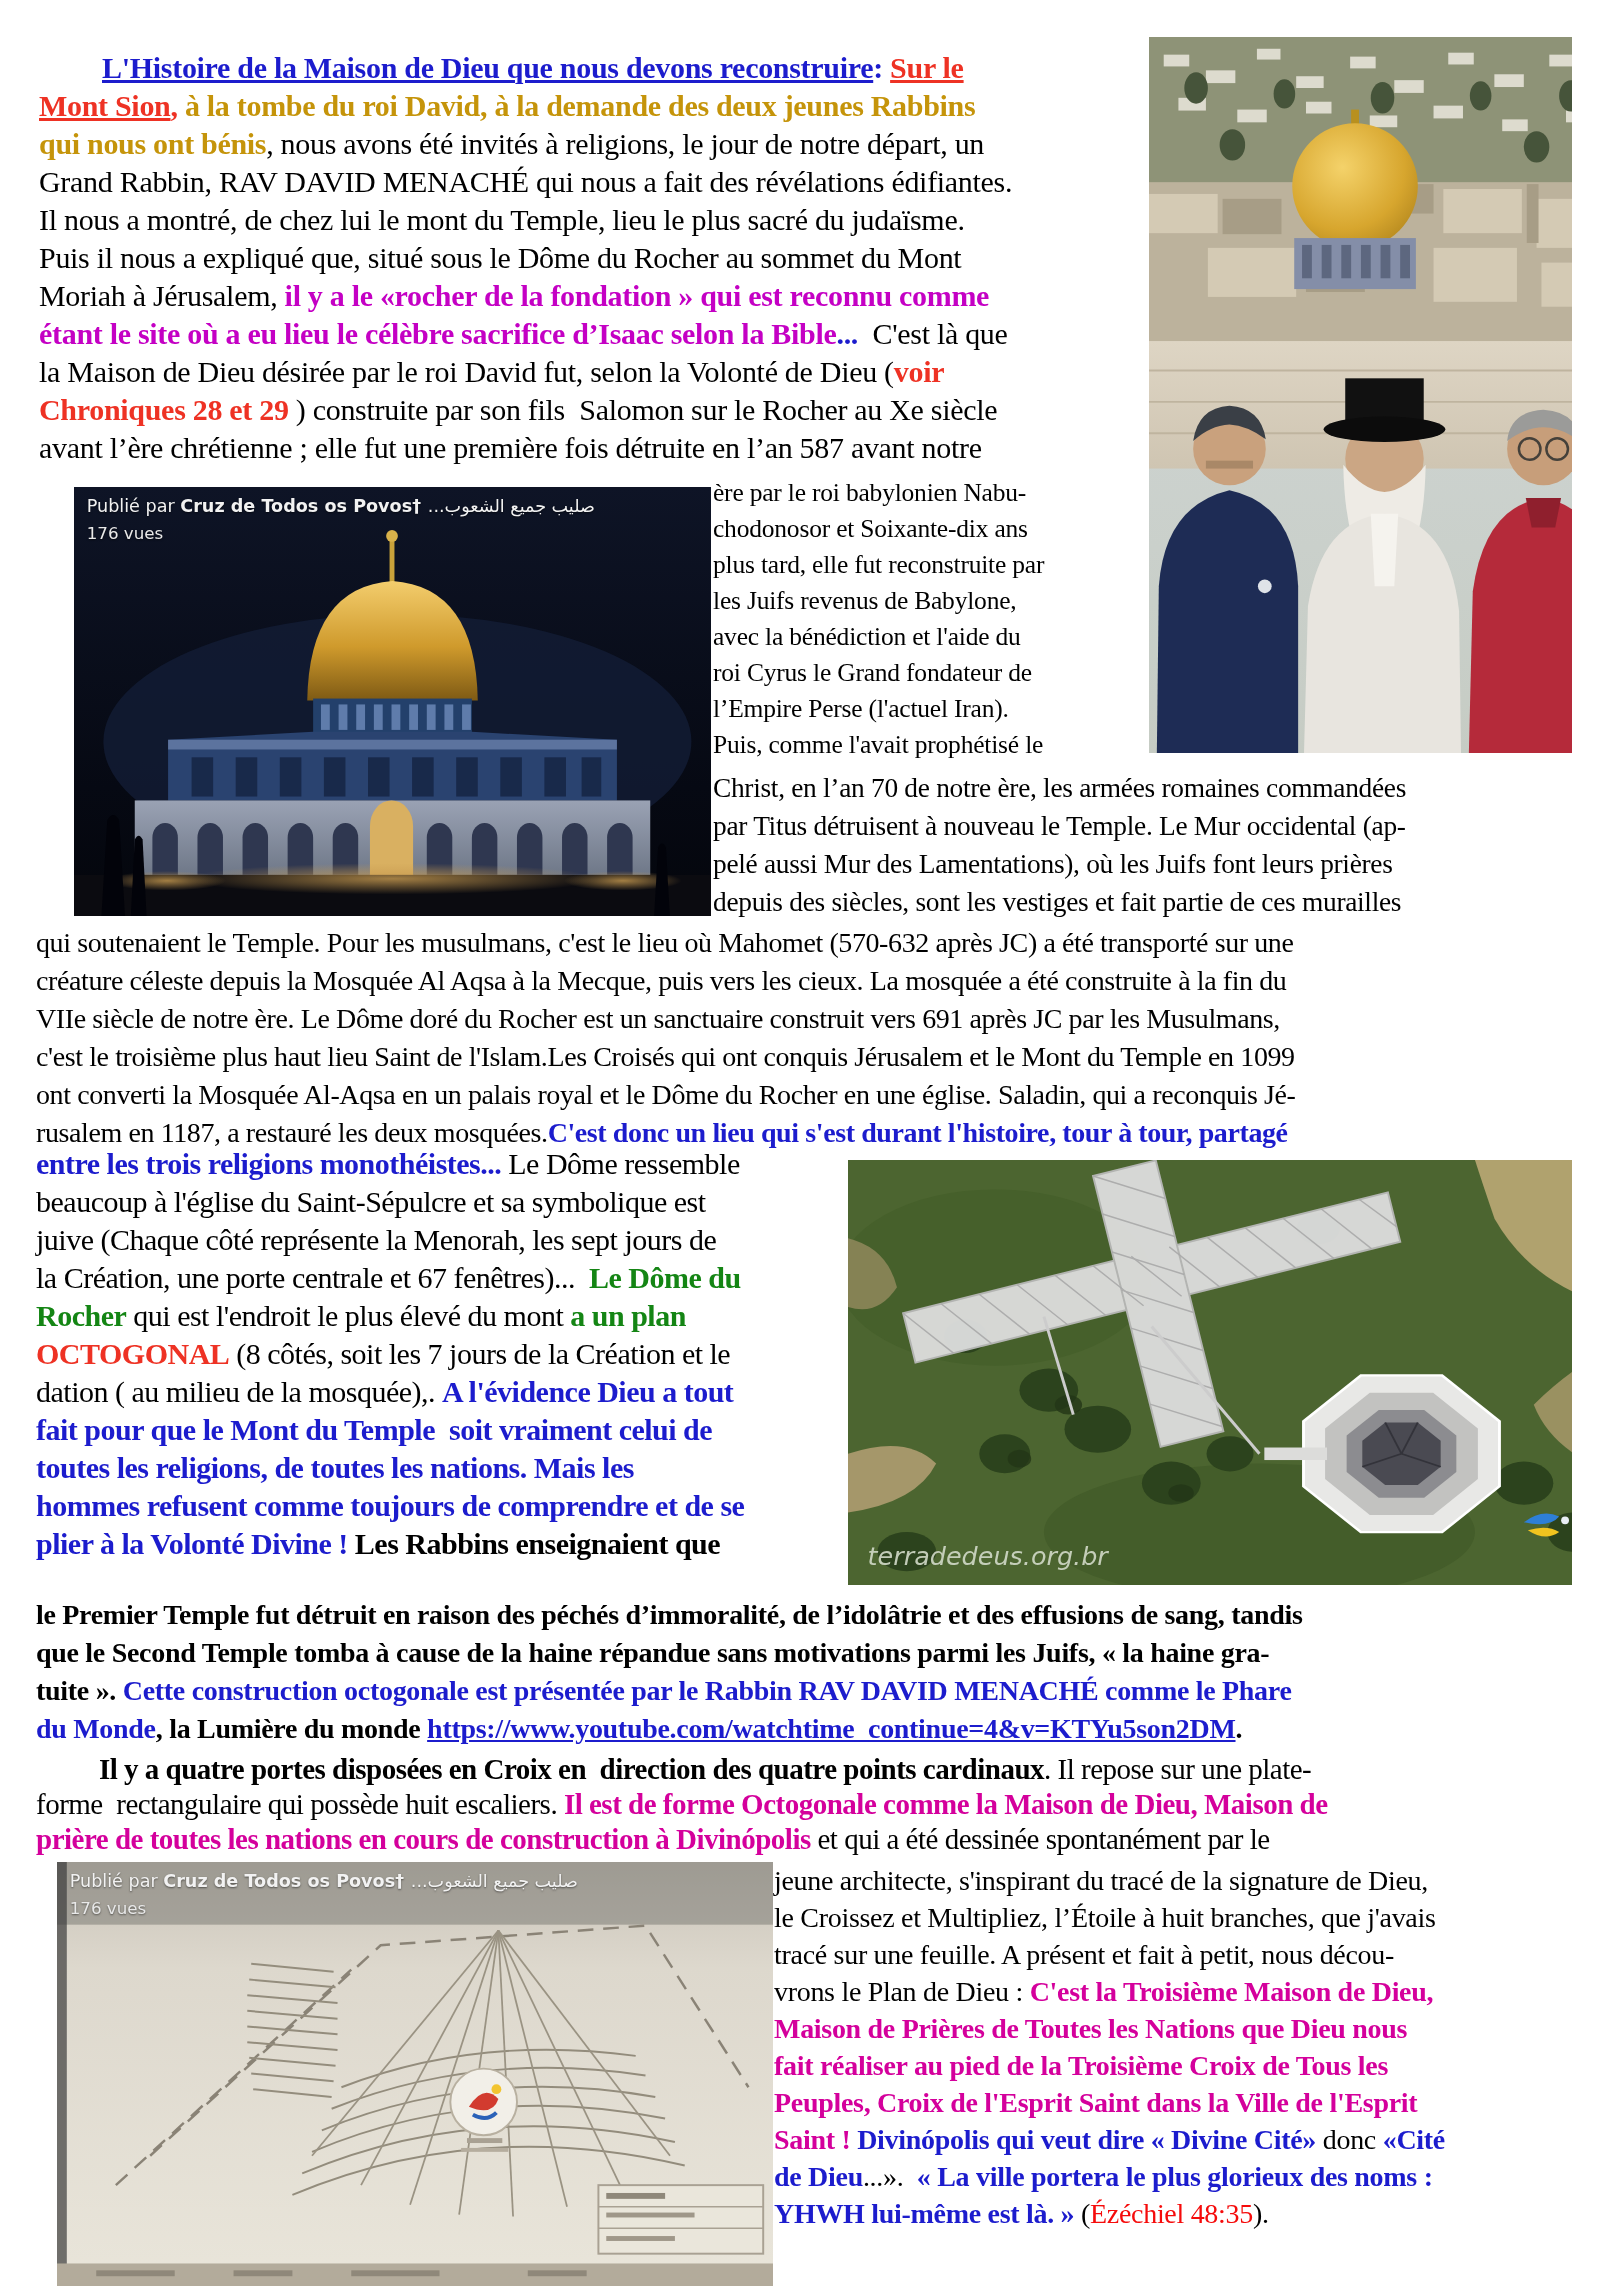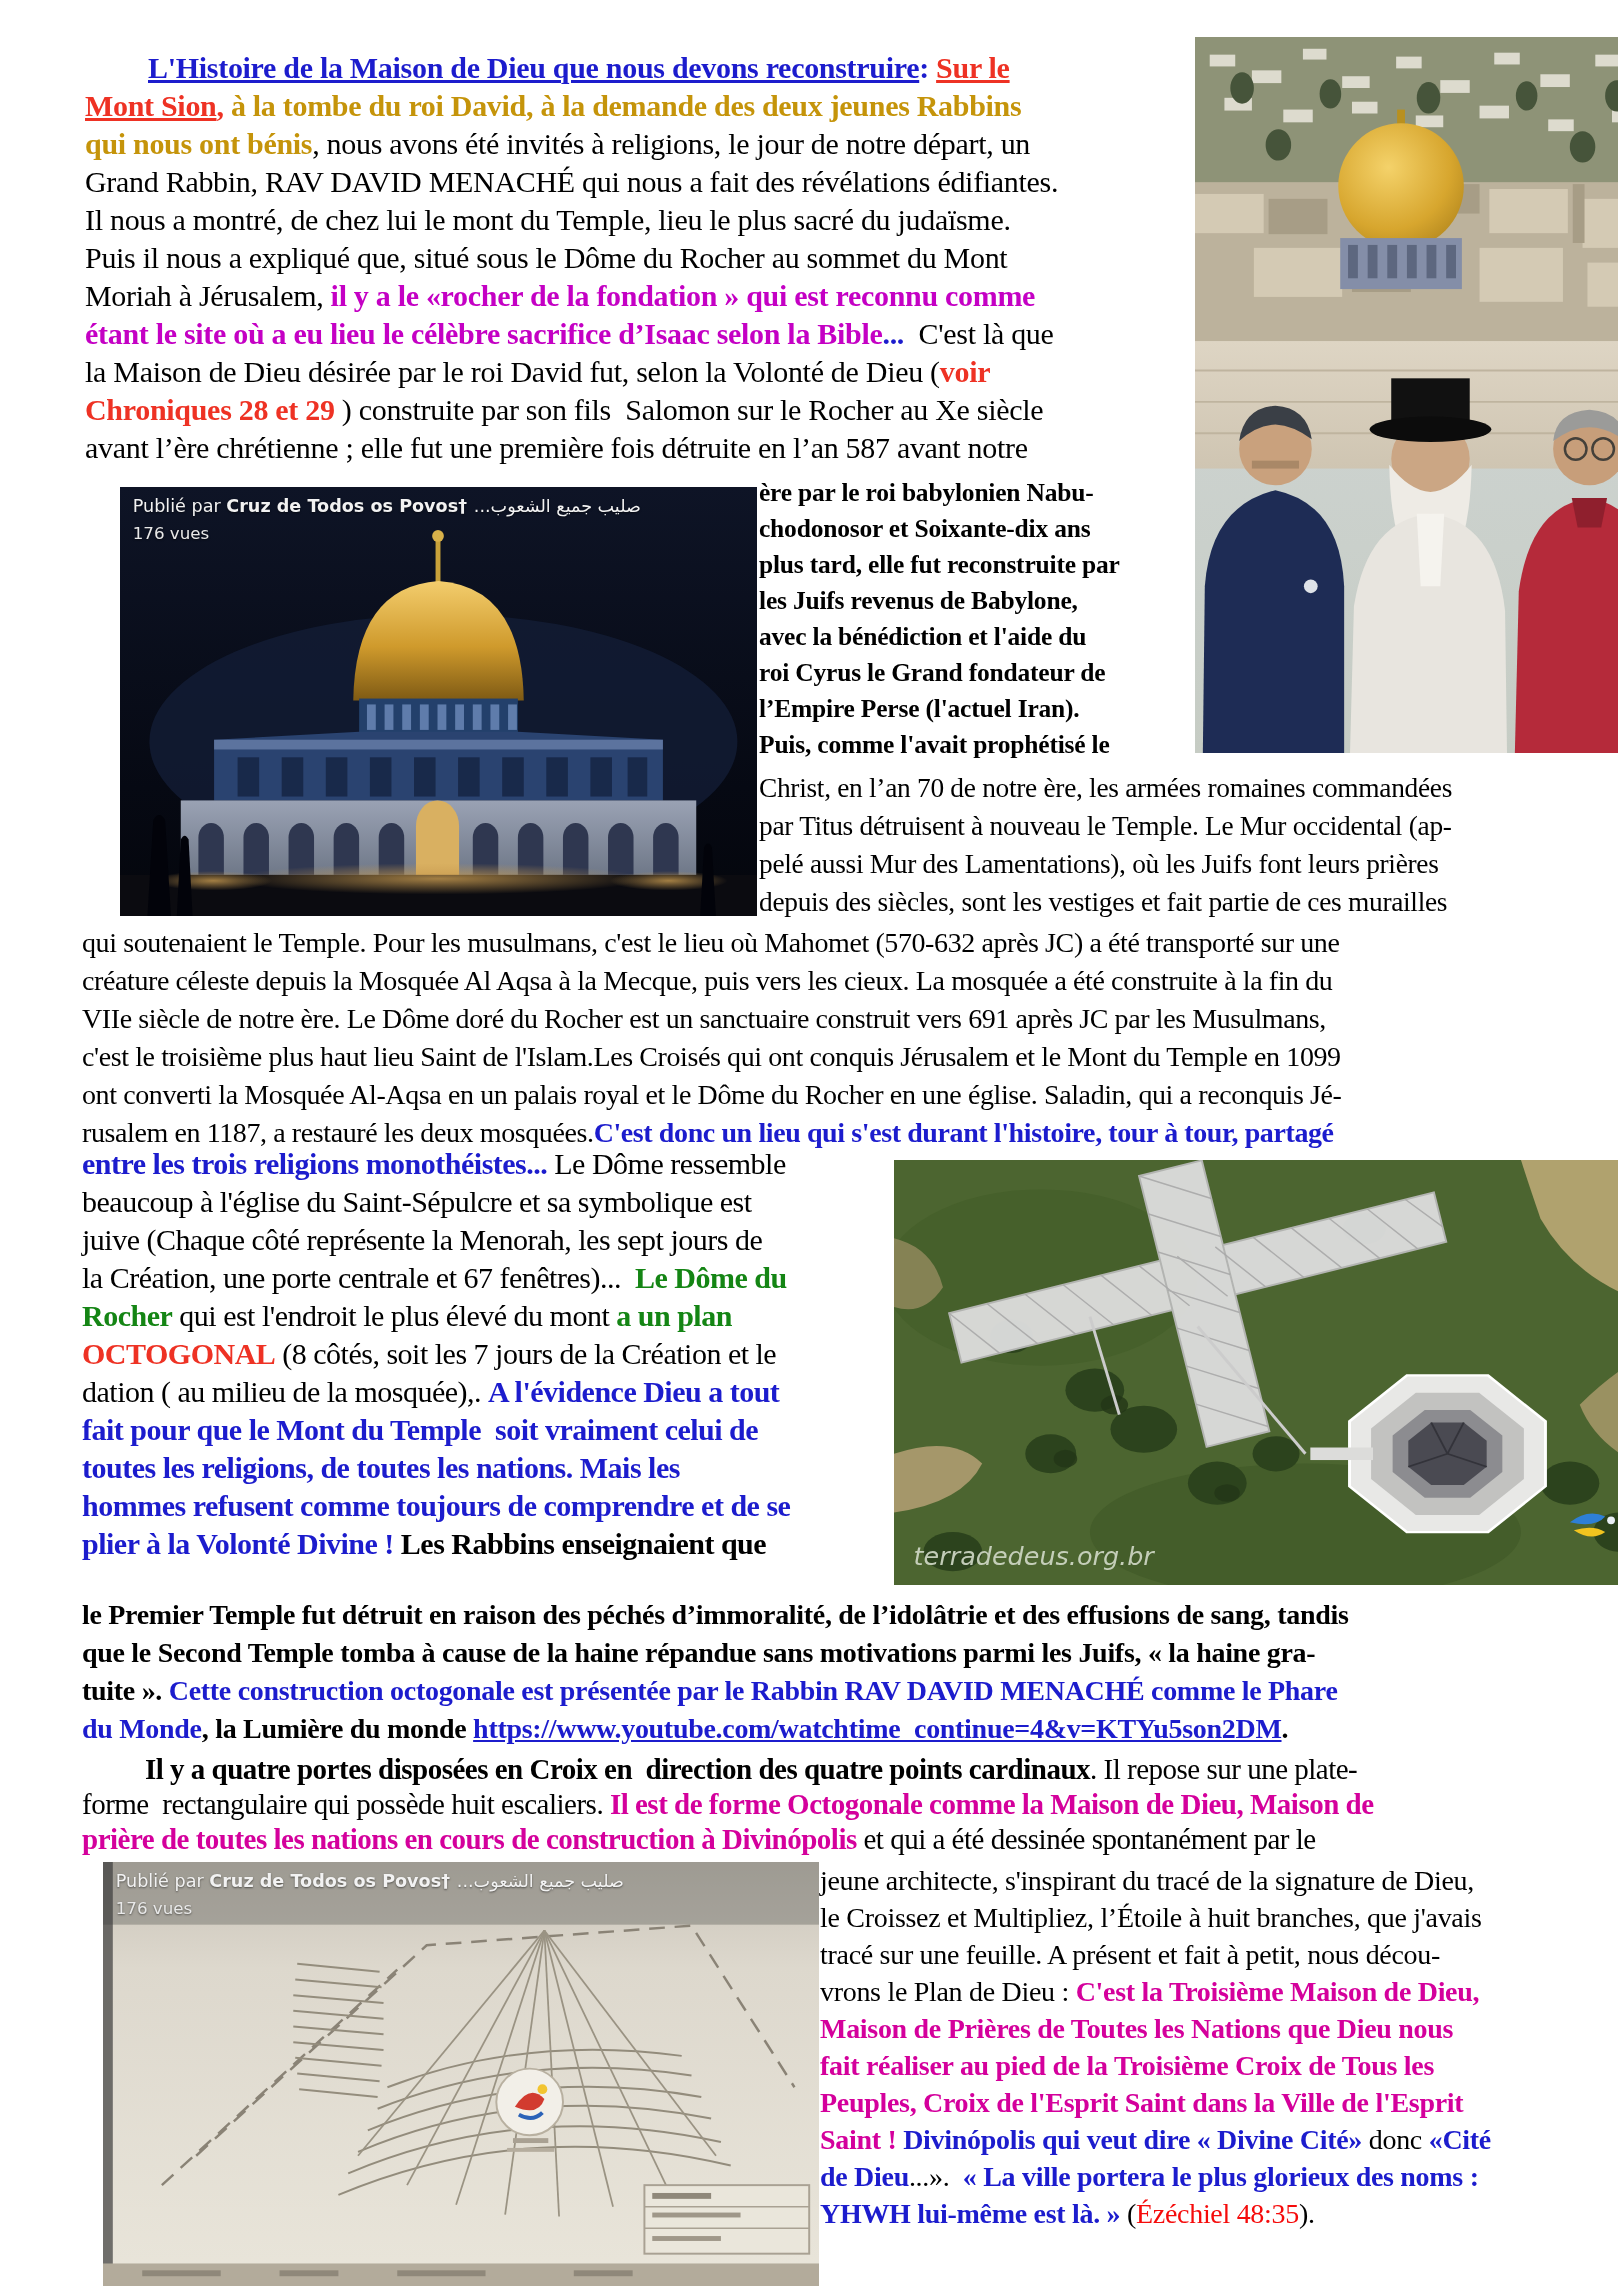--- a/index.html
+++ b/index.html
@@ -1,35 +1,35 @@
 <!DOCTYPE html>
 <html><head>
 <meta charset="utf-8">
 <style>
   html,body{margin:0;padding:0;background:#fff;}
-  .page{position:relative;width:1572px;height:2293px;overflow:hidden;background:#ffffff;margin-left:46px;}
+  .page{position:relative;width:1572px;height:2293px;overflow:hidden;background:#ffffff;}
   .tb{position:absolute;font-family:"Liberation Serif",serif;color:#000;}
   .tl{white-space:pre;}
   .indent .tl:first-child{padding-left:63px;}
   
   .s-k{color:#000000;}
   .s-kb{color:#000000;font-weight:bold;}
   .s-b{color:#1c1ccd;font-weight:bold;}
   .s-bu{color:#1c1ccd;font-weight:bold;text-decoration:underline;}
   .s-lk{color:#1c1ccd;font-weight:bold;text-decoration:underline;cursor:pointer;}
   .s-r{color:#ee3224;font-weight:bold;}
   .s-ru{color:#ee3224;font-weight:bold;text-decoration:underline;}
   .s-rr{color:#f50b0b;font-weight:normal;}
   .s-g{color:#c5940a;font-weight:bold;}
   .s-m{color:#c400c4;font-weight:bold;text-align:center;}
   .s-p{color:#d4009c;font-weight:bold;}
   .s-gr{color:#148514;font-weight:bold;}
   
   #ra{left:39px;top:49px;font-size:30px;line-height:38px;letter-spacing:-0.3px;}
-  #rb{left:713px;top:475px;font-size:25.5px;line-height:36px;letter-spacing:-0.2px;font-weight:bold;}
+  #rb{left:713px;top:475px;font-size:25.5px;line-height:36px;letter-spacing:-0.2px;}
   #rc{left:713px;top:769px;font-size:27.4px;line-height:38px;letter-spacing:-0.3px;}
   #rd{left:36px;top:924px;font-size:28px;line-height:38px;letter-spacing:-0.4px;}
   #re{left:36px;top:1145px;font-size:30px;line-height:38px;letter-spacing:-0.5px;}
   #rf{left:36px;top:1596px;font-size:28px;line-height:38px;letter-spacing:-0.3px;}
   #rg{left:36px;top:1752px;font-size:29px;line-height:35px;letter-spacing:-0.5px;}
   #rh{left:774px;top:1862px;font-size:28px;line-height:37px;letter-spacing:-0.3px;}
   
   .img-box{position:absolute;overflow:hidden;}
   #img-jerusalem{left:1149px;top:37px;width:469px;height:716px;}
   #img-dome{left:74px;top:487px;width:637px;height:429px;}

